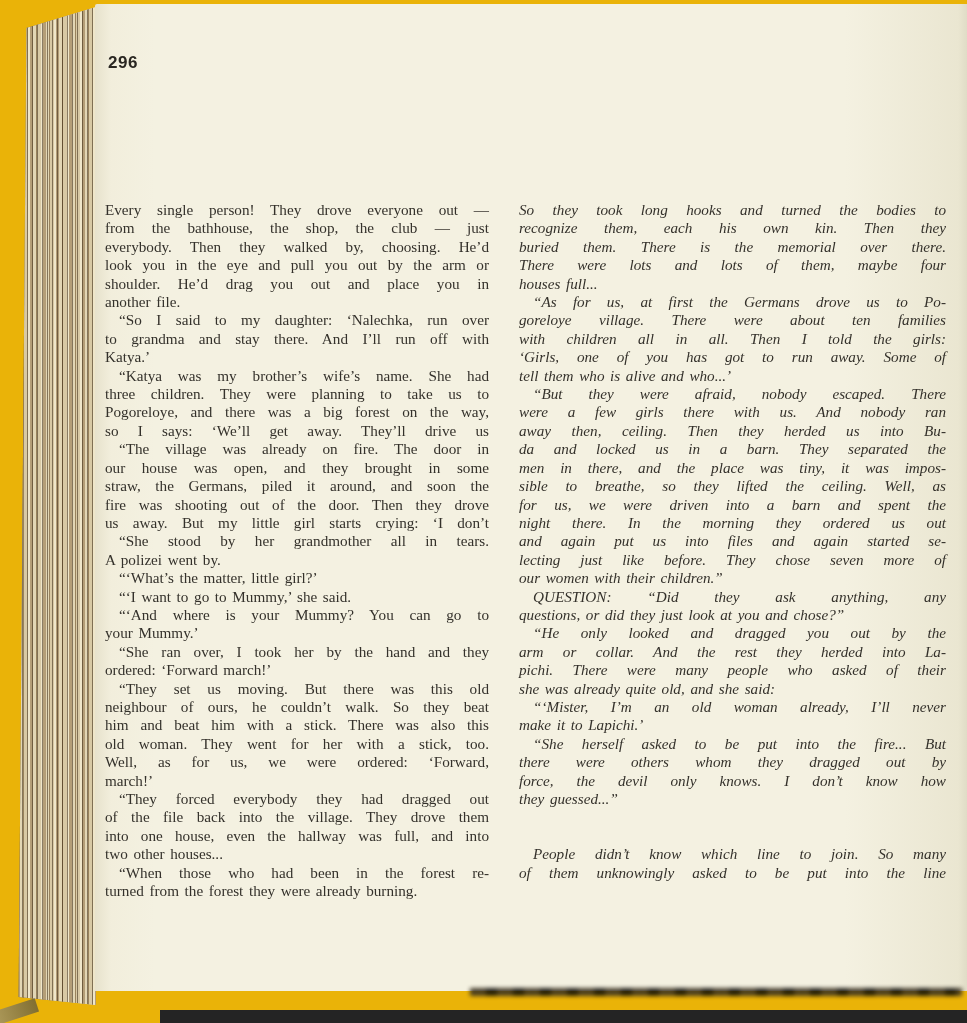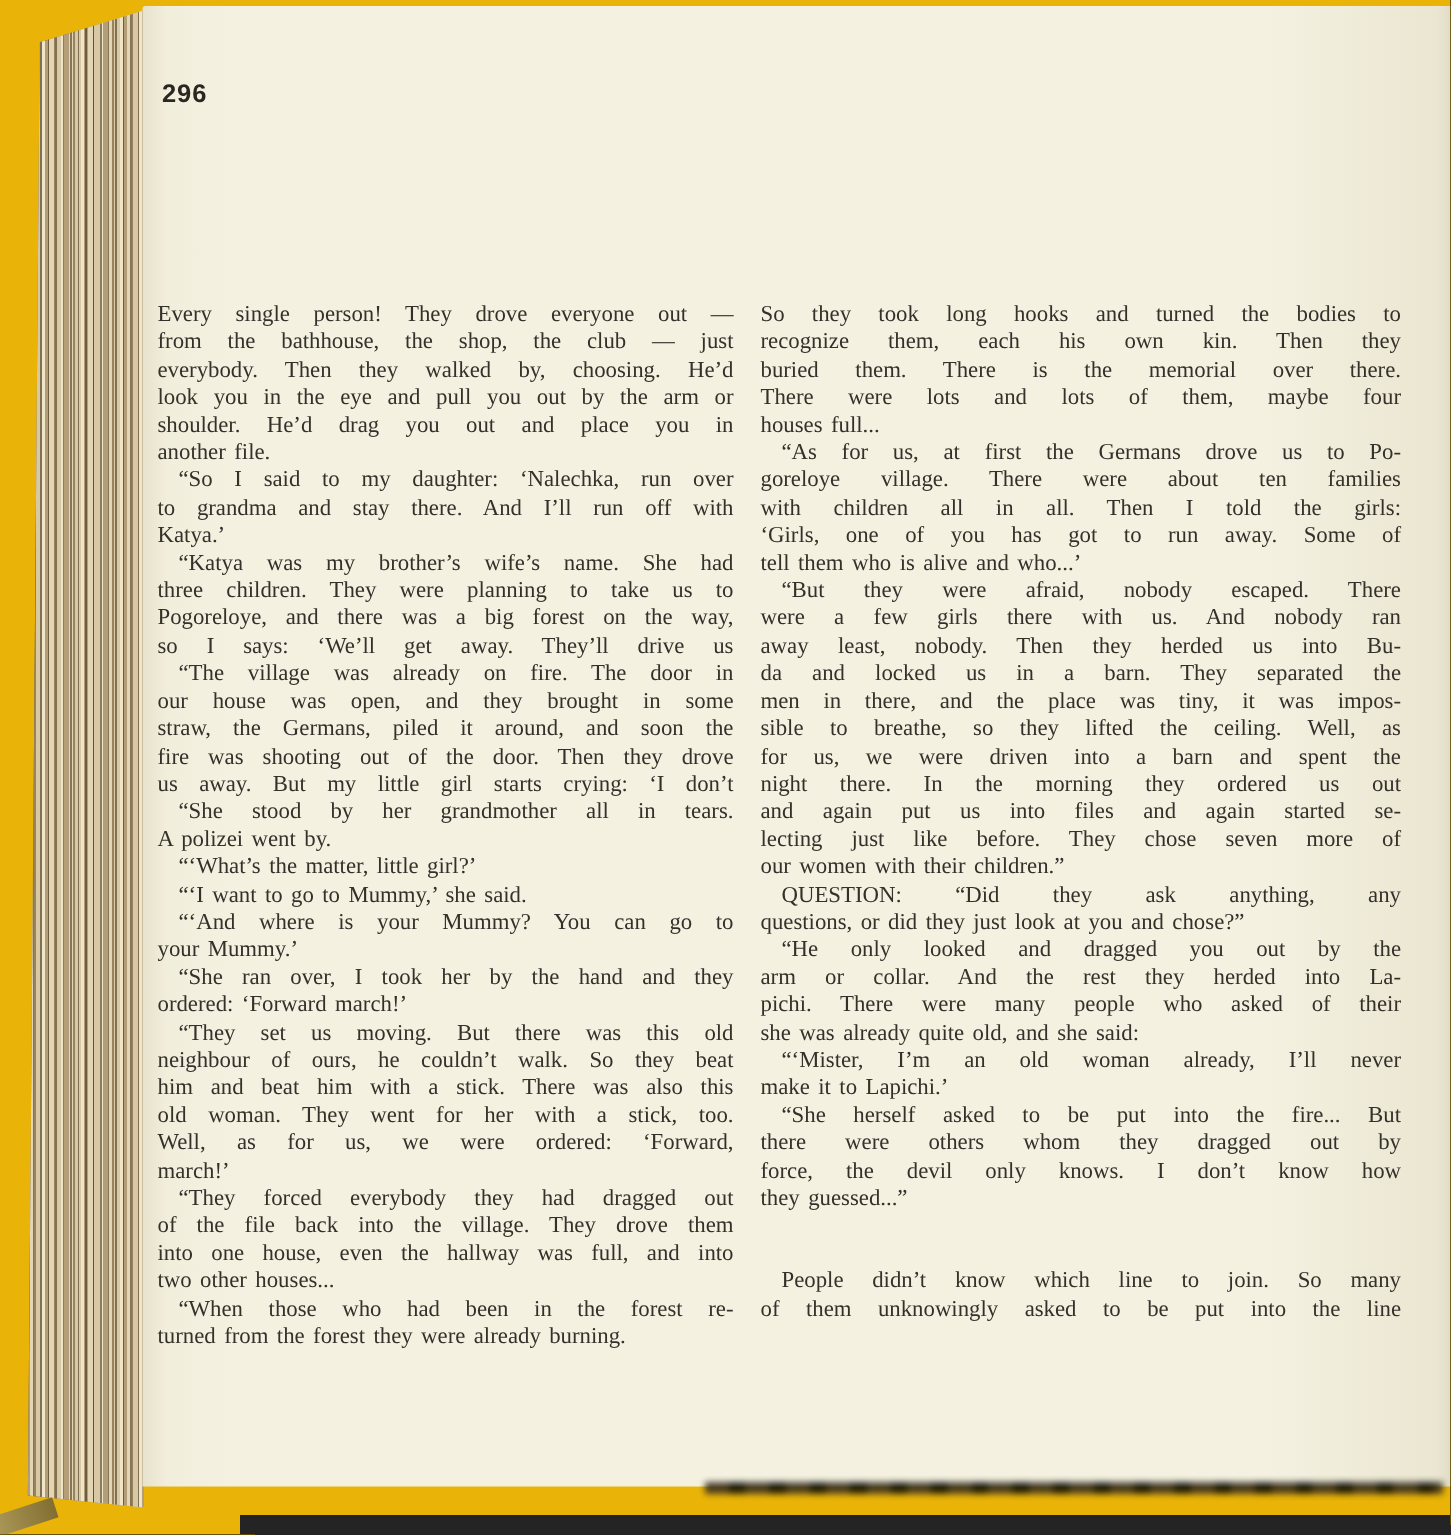--- a/index.html
+++ b/index.html
@@ -24,25 +24,25 @@
     border-radius: 2px 0 0 0;
   }
   .page-num {
     position:absolute; left:13px; top:49px;
     font-family:"Liberation Sans", sans-serif;
     font-weight:bold; font-size:17px; letter-spacing:.6px;
     color:#2a2722;
   }
   .text-block {
     position:absolute; left:10px; top:197px;
-    display:flex; gap:18px;
+    display:flex; gap:30px;
     color:#34312b; font-size:15.2px; line-height:18.4px;
   }
   .col-left  { width:384px; }
-  .col-right { width:427px; }
+  .col-right { width:427px;font-style:italic; }
   .line { text-align:justify; text-align-last:left; min-height:18.4px; word-spacing:.12em; }
   .line.jfull  { text-align-last:justify; }
   .line.indent { text-indent:14px; }
   .line.spacer { height:18.4px; }
   
   .smudge {
     position:absolute; left:470px; top:988px; width:492px; height:8px;
     background: repeating-linear-gradient(90deg, #3a3222 0 16px, #11100a 16px 27px);
     filter: blur(2px); opacity:.9;
   }
@@ -112,21 +112,21 @@
           <div class="line jfull">buried them. There is the memorial over there.</div>
           <div class="line jfull">There were lots and lots of them, maybe four</div>
           <div class="line">houses full...</div>
           <div class="line indent jfull">“As for us, at first the Germans drove us to Po-</div>
           <div class="line jfull">goreloye village. There were about ten families</div>
           <div class="line jfull">with children all in all. Then I told the girls:</div>
           <div class="line jfull">‘Girls, one of you has got to run away. Some of</div>
           <div class="line">tell them who is alive and who...’</div>
           <div class="line indent jfull">“But they were afraid, nobody escaped. There</div>
           <div class="line jfull">were a few girls there with us. And nobody ran</div>
-          <div class="line jfull">away least, nobody. Then they herded us into Bu-</div>
+          <div class="line jfull">away then, ceiling. Then they herded us into Bu-</div>
           <div class="line jfull">da and locked us in a barn. They separated the</div>
           <div class="line jfull">men in there, and the place was tiny, it was impos-</div>
           <div class="line jfull">sible to breathe, so they lifted the ceiling. Well, as</div>
           <div class="line jfull">for us, we were driven into a barn and spent the</div>
           <div class="line jfull">night there. In the morning they ordered us out</div>
           <div class="line jfull">and again put us into files and again started se-</div>
           <div class="line jfull">lecting just like before. They chose seven more of</div>
           <div class="line">our women with their children.”</div>
           <div class="line indent jfull">QUESTION: “Did they ask anything, any</div>
           <div class="line">questions, or did they just look at you and chose?”</div>

